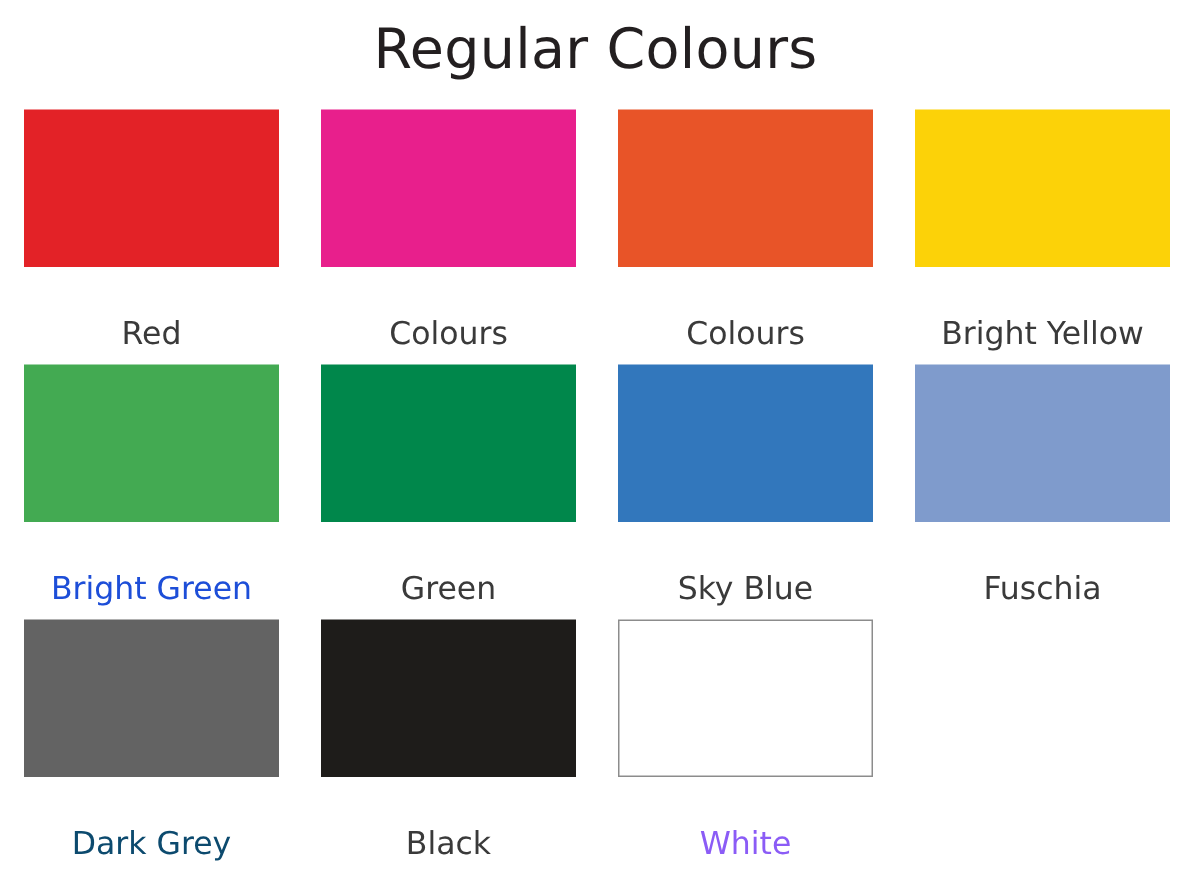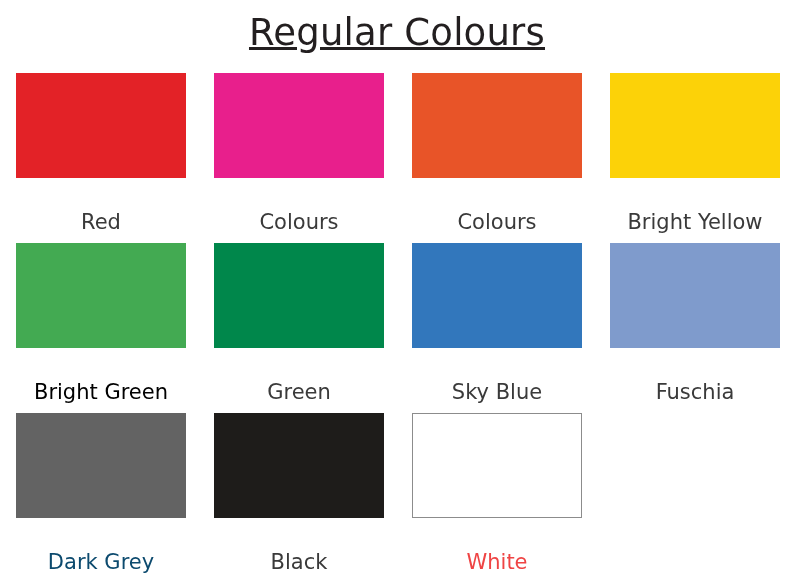--- a/index.html
+++ b/index.html
@@ -23,21 +23,20 @@
     width: 100%;
     text-align: center;
     font-size: 37px;
     font-weight: 400;
     color: #231f20;
     letter-spacing: 0.2px;
     line-height: 1;
     padding-top: 14px;
     margin: 0;
     font-family: "DejaVu Sans", "Liberation Sans", sans-serif;
-    text-decoration: underline;
   }
   .swatch-grid {
     margin-top: 22px;
     display: grid;
     grid-template-columns: repeat(4, 170px);
     grid-template-rows: repeat(3, 170px);
     justify-content: center;
     column-gap: 28px;
     row-gap: 0px;
     padding-left: 2px;
@@ -83,21 +82,21 @@
       <div class="swatch-cell">
         <div class="swatch-chip" style="background: rgb(232, 84, 40);"></div>
         <div class="swatch-label" style="color: rgb(58, 58, 58);">Colours</div>
       </div>
       <div class="swatch-cell">
         <div class="swatch-chip" style="background: rgb(252, 210, 8);"></div>
         <div class="swatch-label" style="color: rgb(58, 58, 58);">Bright Yellow</div>
       </div>
       <div class="swatch-cell">
         <div class="swatch-chip" style="background: rgb(67, 170, 82);"></div>
-        <div class="swatch-label" style="color: #000000;">Bright Green</div>
+        <div class="swatch-label" style="color: #1d4ed8;">Bright Green</div>
       </div>
       <div class="swatch-cell">
         <div class="swatch-chip" style="background: rgb(0, 135, 75);"></div>
         <div class="swatch-label" style="color: rgb(58, 58, 58);">Green</div>
       </div>
       <div class="swatch-cell">
         <div class="swatch-chip" style="background: rgb(50, 119, 188);"></div>
         <div class="swatch-label" style="color: rgb(58, 58, 58); text-align: right;">Sky Blue</div>
       </div>
       <div class="swatch-cell">
@@ -107,17 +106,17 @@
       <div class="swatch-cell">
         <div class="swatch-chip" style="background: rgb(99, 99, 99);"></div>
         <div class="swatch-label" style="color: #0c4a6e;">Dark Grey</div>
       </div>
       <div class="swatch-cell">
         <div class="swatch-chip" style="background: rgb(30, 28, 26);"></div>
         <div class="swatch-label" style="color: rgb(58, 58, 58); text-align: center;">Black</div>
       </div>
       <div class="swatch-cell">
         <div class="swatch-chip" style="background: rgb(255, 255, 255); border: 1.5px solid rgb(140, 140, 140);"></div>
-        <div class="swatch-label" style="color: #ef4444;">White</div>
+        <div class="swatch-label" style="color: #8b5cf6;">White</div>
       </div>
     </div>
 
 </div>
 
 </body></html>

